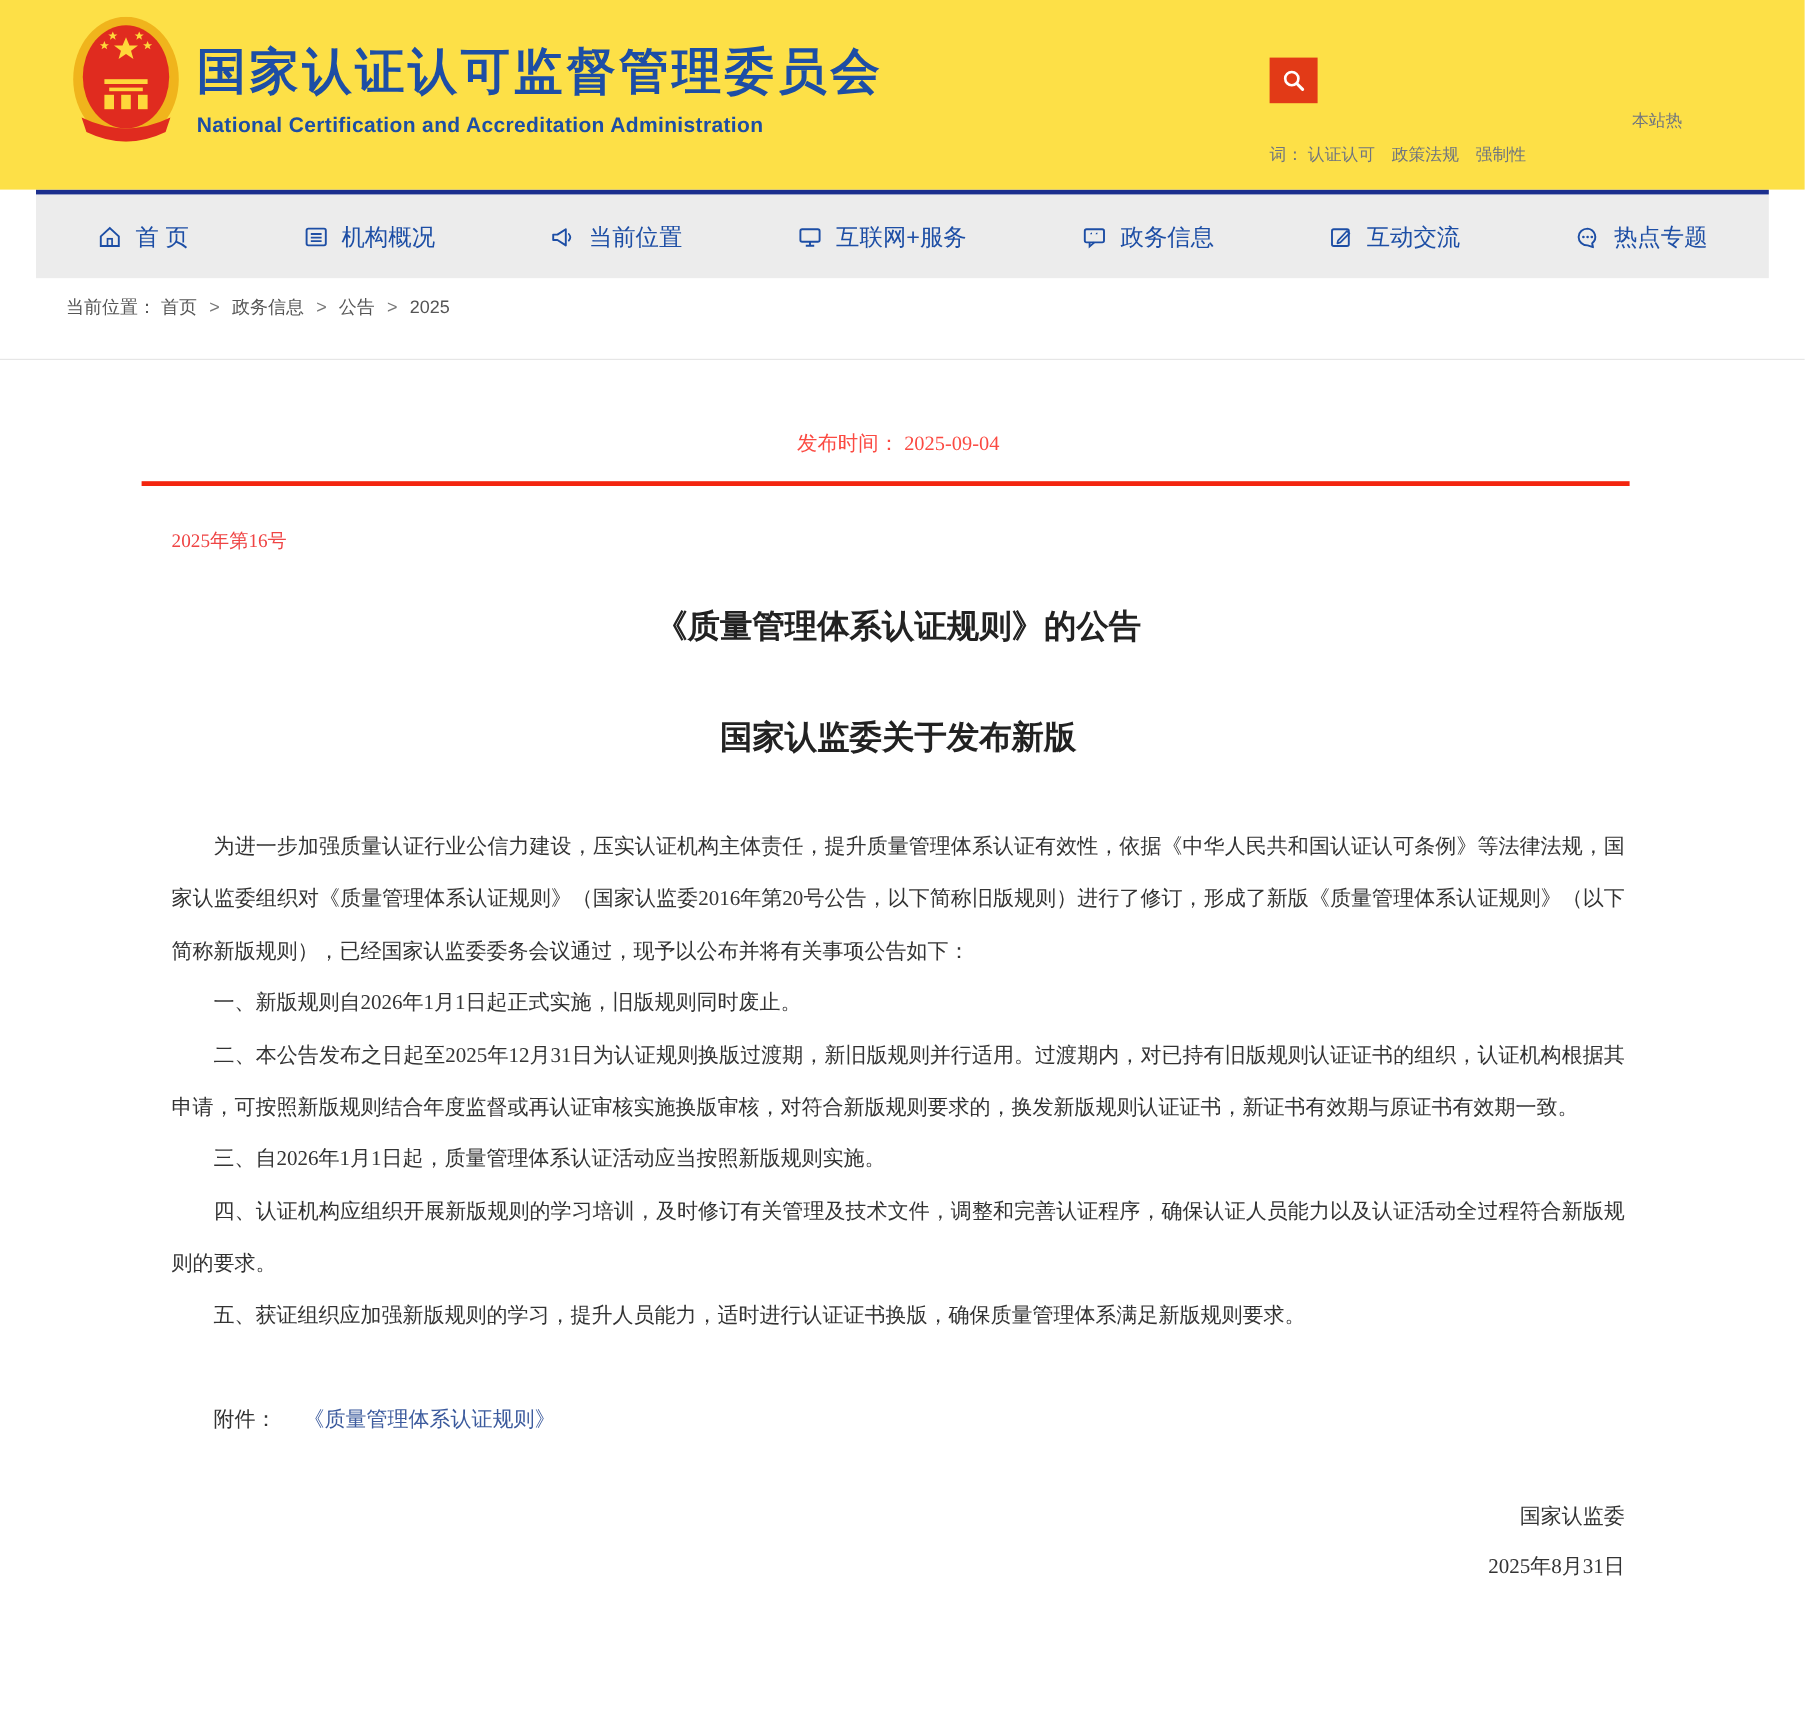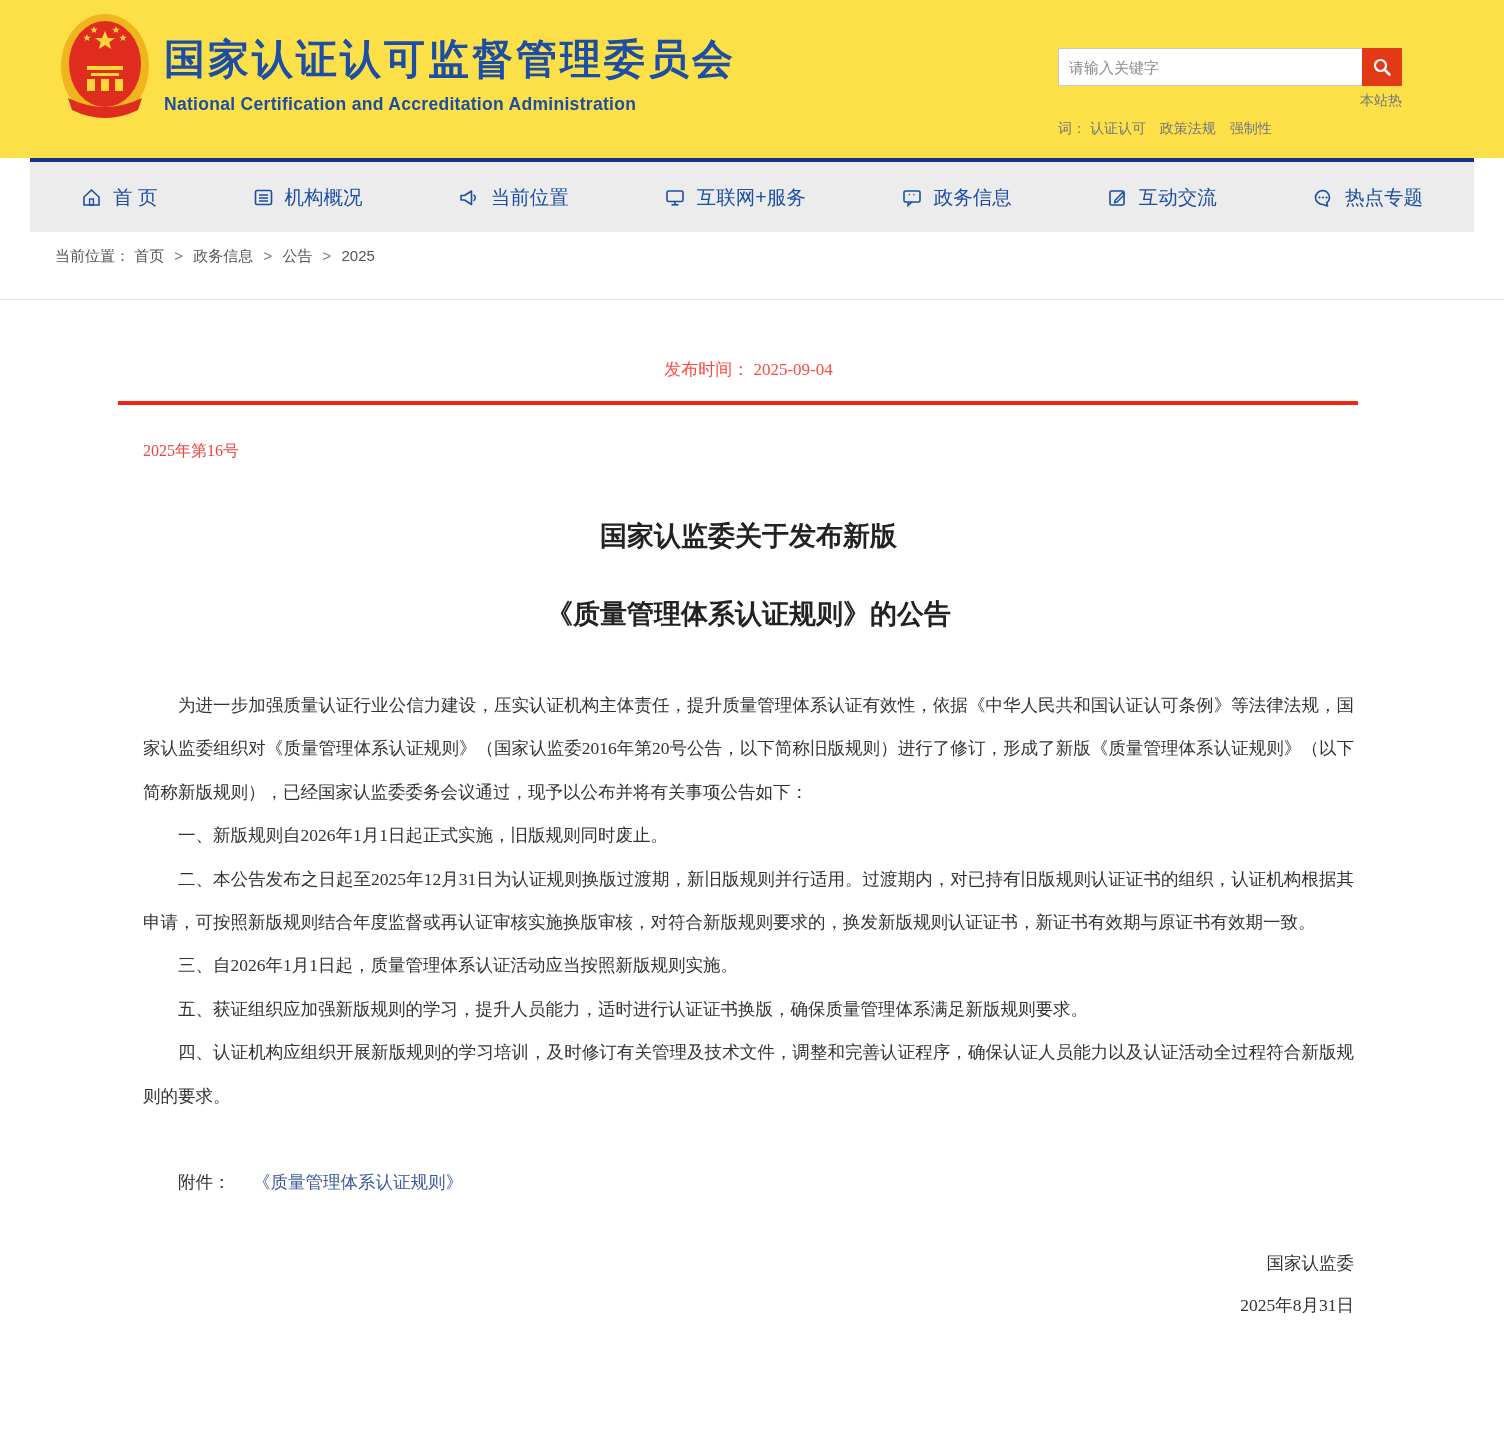--- a/index.html
+++ b/index.html
@@ -115,21 +115,20 @@
       <path d="M8 84 Q45 102 82 84 L78 96 Q45 112 12 96 Z" fill="#e02b1f"></path>
     </svg>
     <div class="titles">
       <div class="cn-title">国家认证认可监督管理委员会</div>
       <div class="en-title">National Certification and Accreditation Administration</div>
     </div>
   </div>
 
   <div class="search-block">
     <div class="search-row">
-      <input class="search-input" type="text" placeholder="请输入关键字" style="">
       <button class="search-btn">
         <svg width="22" height="22" viewBox="0 0 22 22">
           <circle cx="9.5" cy="9.5" r="5.5" fill="none" stroke="#ffffff" stroke-width="2.2"></circle>
           <line x1="13.8" y1="13.8" x2="18.5" y2="18.5" stroke="#ffffff" stroke-width="2.6" stroke-linecap="round"></line>
         </svg>
       </button>
     </div>
     <div class="hotwords">
       <div class="hw1">本站热</div>
       <div class="hw2">
@@ -217,30 +216,30 @@
 
   <div class="publish-line">
     <span>发布时间：</span>
     <span>2025-09-04</span>
   </div>
 
   <hr class="red-rule">
 
   <div class="doc-number">2025年第16号</div>
 
+  <div class="subtitle subtitle-2">《质量管理体系认证规则》的公告</div>
   <div class="subtitle subtitle-1">国家认监委关于发布新版</div>
-  <div class="subtitle subtitle-2">《质量管理体系认证规则》的公告</div>
 
   <div class="body-text">
     <p>为进一步加强质量认证行业公信力建设，压实认证机构主体责任，提升质量管理体系认证有效性，依据《中华人民共和国认证认可条例》等法律法规，国家认监委组织对《质量管理体系认证规则》（国家认监委2016年第20号公告，以下简称旧版规则）进行了修订，形成了新版《质量管理体系认证规则》（以下简称新版规则），已经国家认监委委务会议通过，现予以公布并将有关事项公告如下：</p>
     <p>一、新版规则自2026年1月1日起正式实施，旧版规则同时废止。</p>
     <p>二、本公告发布之日起至2025年12月31日为认证规则换版过渡期，新旧版规则并行适用。过渡期内，对已持有旧版规则认证证书的组织，认证机构根据其申请，可按照新版规则结合年度监督或再认证审核实施换版审核，对符合新版规则要求的，换发新版规则认证证书，新证书有效期与原证书有效期一致。</p>
     <p>三、自2026年1月1日起，质量管理体系认证活动应当按照新版规则实施。</p>
+    <p>四、认证机构应组织开展新版规则的学习培训，及时修订有关管理及技术文件，调整和完善认证程序，确保认证人员能力以及认证活动全过程符合新版规则的要求。</p>
     <p>五、获证组织应加强新版规则的学习，提升人员能力，适时进行认证证书换版，确保质量管理体系满足新版规则要求。</p>
-    <p>四、认证机构应组织开展新版规则的学习培训，及时修订有关管理及技术文件，调整和完善认证程序，确保认证人员能力以及认证活动全过程符合新版规则的要求。</p>
   </div>
 
   <div class="attachment">
     <span>附件：</span>
     <span class="att-link">《质量管理体系认证规则》</span>
   </div>
 
   <div class="signature">
     <div>国家认监委</div>
     <div>2025年8月31日</div>

